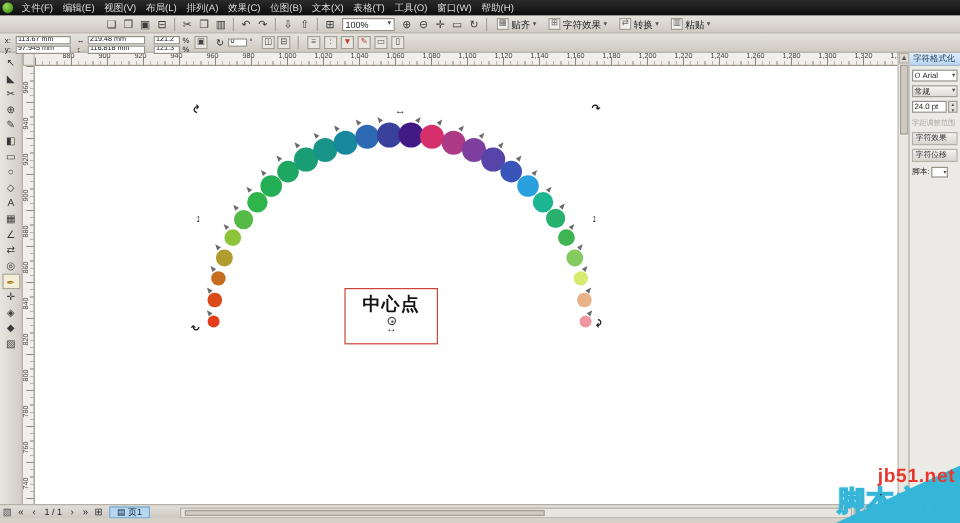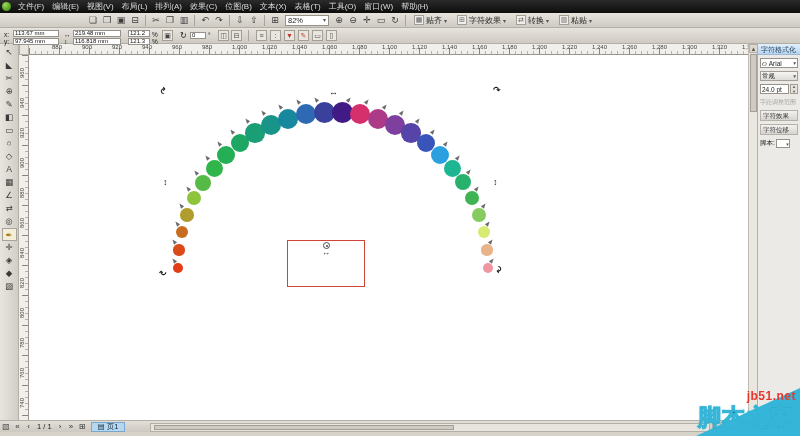--- a/index.html
+++ b/index.html
@@ -111,21 +111,21 @@
     background:#b5d7f0; border:1px solid #7aa7cc; color:#10253a; font-size:7.5px; display:flex; align-items:center; gap:2px;}
   .hs-track { position:absolute; left:150px; top:2px; width:560px; height:9px;
     background:#e8e5df; border:1px solid #b3afa7;}
   .hs-thumb { position:absolute; left:3px; top:1px; width:300px; height:5px; background:#cfcbc3; border:1px solid #a39f97;}
   .hs-arr { position:absolute; top:2px; width:9px; height:9px; background:#dcd8d0; border:1px solid #b3afa7;
     font-size:6px; line-height:8px; text-align:center; color:#555;}
   #bottomstrip { position:absolute; left:0; top:432px; width:800px; height:4px; background:#d6d2ca; z-index:8;}
   
   #watermark { position:absolute; left:696px; top:388px; width:104px; height:48px; z-index:50; pointer-events:none;}
   #watermark .tri { position:absolute; inset:0; background:#35b6d9; clip-path:polygon(0 100%,100% 0,100% 100%);}
-  #watermark .site { position:absolute; right:4px; top:1px; font-size:12px; font-weight:bold; color:#e8382e; letter-spacing:0.5px;text-align:right;}
+  #watermark .site { position:absolute; right:4px; top:1px; font-size:16px; font-weight:bold; color:#e8382e; letter-spacing:0.5px;text-align:right;}
   #watermark .brand { position:absolute; left:2px; top:14px; font-size:23px; font-weight:bold; color:#0f172a;
     -webkit-text-stroke:1px #35b6d9; text-shadow:0 0 2px #35b6d9; white-space:nowrap; letter-spacing:1px;}
 </style>
 </head>
 <body>
 
 <div id="menubar">
   <div class="logo"></div>
 <span class="menu-item">文件(F)</span>
     <span class="menu-item">编辑(E)</span>
@@ -152,21 +152,21 @@
     <span class="tb-icon">▥</span>
     <span class="tb-sep"></span>
     <span class="tb-icon">↶</span>
     <span class="tb-icon">↷</span>
     <span class="tb-sep"></span>
     <span class="tb-icon">⇩</span>
     <span class="tb-icon">⇧</span>
     <span class="tb-sep"></span>
     <span class="tb-icon">⊞</span>
     <span class="zoom-combo">
-      <span>82%</span>
+      <span>100%</span>
       <span class="arr">▾</span>
     </span>
     <span class="tb-icon">⊕</span>
     <span class="tb-icon">⊖</span>
     <span class="tb-icon">✛</span>
     <span class="tb-icon">▭</span>
     <span class="tb-icon">↻</span>
     <span class="tb-sep"></span>
     <span class="tb-btn">
       <span class="bico">▦</span>
@@ -278,20 +278,21 @@
     <div class="tool active">✒</div>
     <div class="tool">✛</div>
     <div class="tool">◈</div>
     <div class="tool">◆</div>
     <div class="tool">▨</div>
   </div>
 
 <div id="canvas"></div>
 
 <div id="centerbox">
+  <div class="t">中心点</div>
   <div class="rotcenter"></div>
   <div class="bskew">↔</div>
 </div>
 
 <div id="vscroll">
   <div class="vs-arr">▲</div>
   <div class="thumb"></div>
   <div class="vs-arr bottom">▼</div>
 </div>
 

